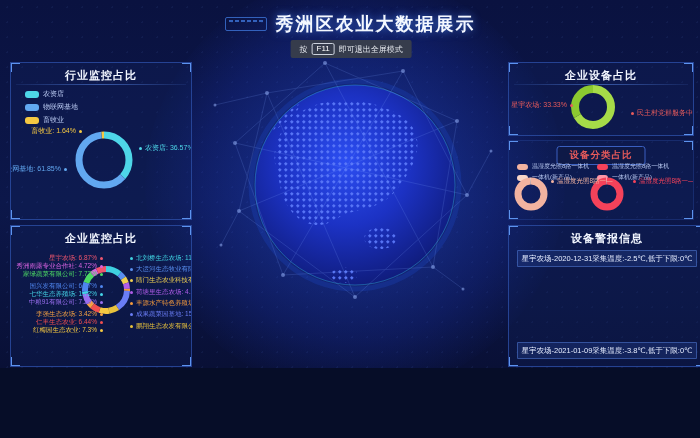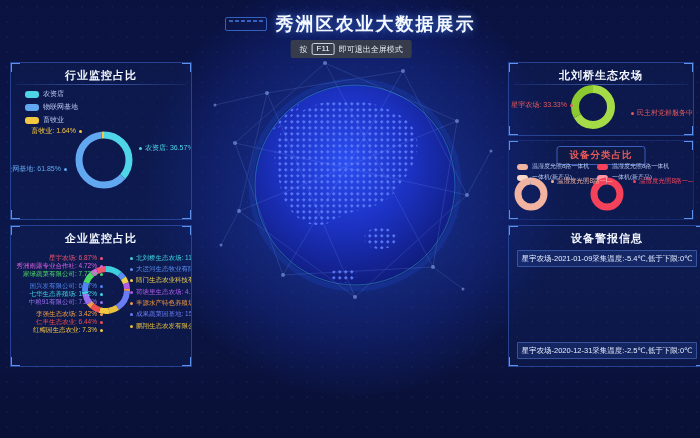--- a/index.html
+++ b/index.html
@@ -1,16 +1,16 @@
 <!DOCTYPE html>
 <html><head>
 <meta charset="utf-8">
 <style>
   html,body{margin:0;padding:0;background:#060d28;font-family:"Liberation Sans","DejaVu Sans",sans-serif;}
-  .stage{position:relative;width:700px;height:438px;overflow:hidden;
+  .stage{position:relative;width:700px;height:368px;overflow:hidden;
     background:linear-gradient(180deg,#0a1240 0%,#0c174a 55%,#091036 100%);}
   .stage::before{content:"";position:absolute;inset:0;pointer-events:none;
     background-image:radial-gradient(rgba(110,150,255,.07) 1px,transparent 1px);
     background-size:15px 15px;}
   .bg-glow{position:absolute;left:145px;top:-25px;width:420px;height:420px;border-radius:50%;pointer-events:none;
     background:radial-gradient(circle at 50% 50%,rgba(45,90,255,.48) 0%,rgba(28,55,190,.25) 52%,rgba(20,40,150,0) 72%);}
   
   .hdr{position:absolute;top:12px;left:0;width:100%;display:flex;justify-content:center;align-items:center;gap:9px;}
   .badge{width:40px;height:12px;border:1px solid #3a6fd0;border-radius:2px;position:relative;opacity:.85;}
   .badge::before{content:"";position:absolute;inset:2px 3px;background:
@@ -184,21 +184,21 @@
     <div class="co co-r co-xs" style="left: 119px; top: 39px; color: rgb(90, 143, 240);">大运河生态牧业有限责任公</div>
     <div class="co co-r co-xs" style="left: 119px; top: 50px; color: rgb(240, 208, 80);">陆门生态农业科技有限公</div>
     <div class="co co-r co-xs" style="left: 119px; top: 62px; color: rgb(176, 92, 232);">荷塘里生态农场: 4.29</div>
     <div class="co co-r co-xs" style="left: 119px; top: 73px; color: rgb(245, 154, 60);">丰源水产特色养殖场: 1.</div>
     <div class="co co-r co-xs" style="left: 119px; top: 84px; color: rgb(106, 125, 245);">成果蔬菜园基地: 15.02%</div>
     <div class="co co-r co-xs" style="left: 119px; top: 96px; color: rgb(232, 194, 60);">鹏翔生态农发有限公司: 6.87</div>
   </div>
 
   <div class="panel p-equipment">
     <i class="cnr"></i>
-    <div class="ptitle">北刘桥生态农场</div>
+    <div class="ptitle">企业设备占比</div>
     <div class="pline"></div>
     <svg class="dsvg">
         <circle cx="84" cy="44" r="18" fill="none" stroke="#a6db48" stroke-width="8" pathLength="100" stroke-dasharray="66.67 33.33" stroke-dashoffset="25"></circle>
         <circle cx="84" cy="44" r="18" fill="none" stroke="#8cc930" stroke-width="8" pathLength="100" stroke-dasharray="33.33 66.67" stroke-dashoffset="-41.67"></circle>
       </svg>
     <div class="co co-l" style="right: 120px; top: 38px; color: rgb(232, 91, 91);">星宇农场: 33.33%</div>
     <div class="co co-r" style="left: 122px; top: 46px; color: rgb(232, 91, 91);">民主村党群服务中心:</div>
   </div>
 
   <div class="panel p-class" style="border-color:rgba(44,78,165,.35);">
@@ -233,17 +233,17 @@
         <circle cx="98" cy="53" r="13" fill="none" stroke="#ff96a6" stroke-width="7" pathLength="100" stroke-dasharray="1 99" stroke-dashoffset="-74"></circle>
       </svg>
     <div class="co co-r" style="left: 42px; top: 36px; font-size: 6.5px; color: rgb(242, 179, 160);">温湿度光照8路一—</div>
     <div class="co co-r" style="left: 124px; top: 36px; font-size: 6.5px; color: rgb(245, 66, 90);">温湿度光照8路一—</div>
   </div>
 
   <div class="panel p-alarm">
     <i class="cnr"></i>
     <div class="ptitle">设备警报信息</div>
     <div class="alarm-list">
-      <div class="alarm-row">星宇农场-2021-01-09采集温度:-5.4℃,低于下限:0℃</div>
       <div class="alarm-row">星宇农场-2020-12-31采集温度:-2.5℃,低于下限:0℃</div>
+      <div class="alarm-row">星宇农场-2021-01-09采集温度:-3.8℃,低于下限:0℃</div>
     </div>
   </div>
 </div>
 
 </body></html>

